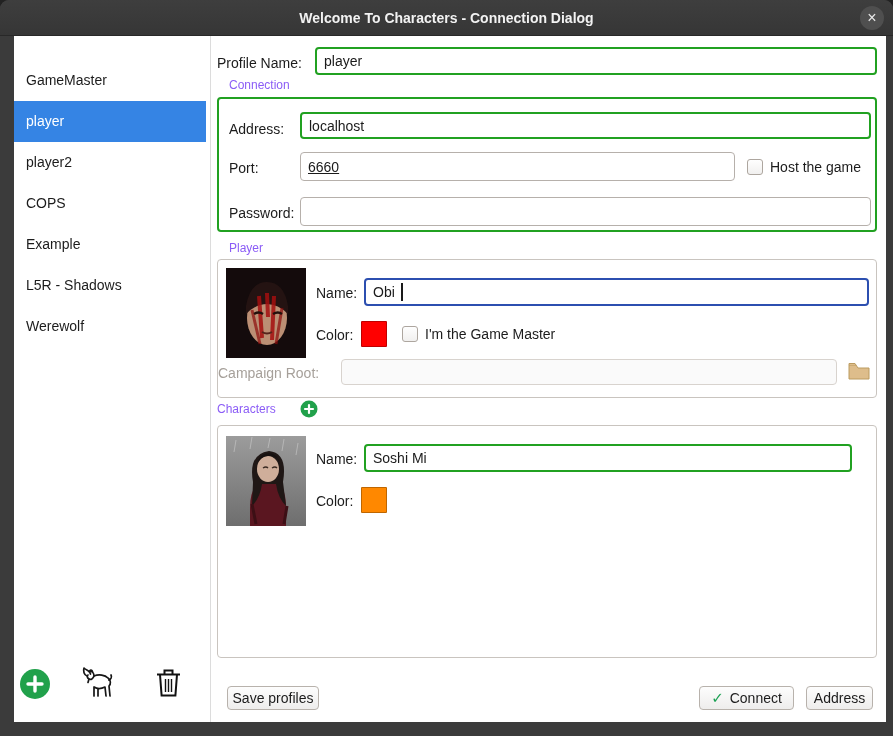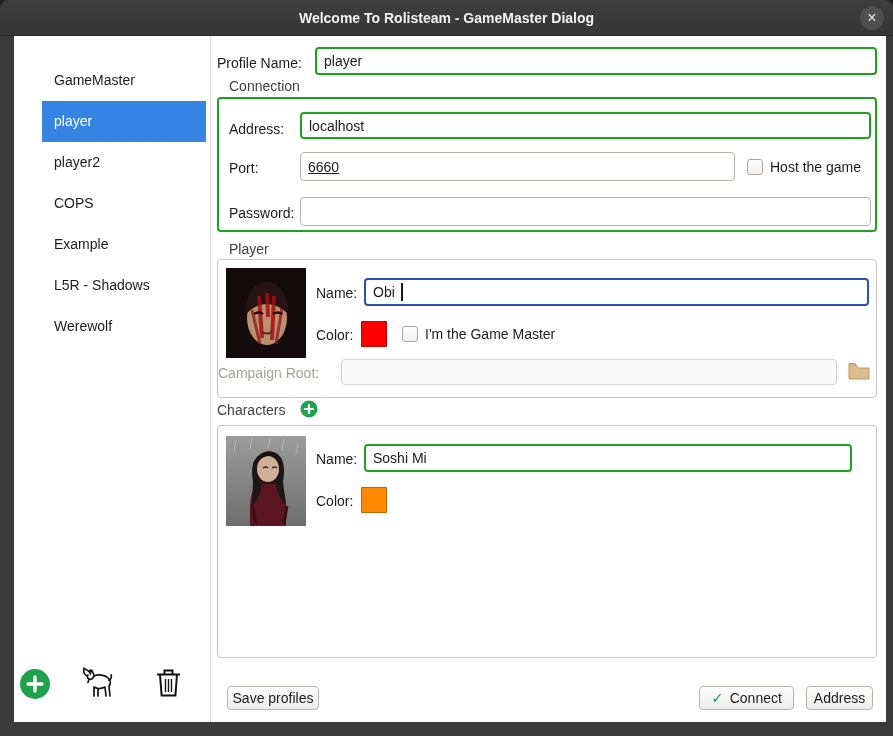--- a/index.html
+++ b/index.html
@@ -17,21 +17,21 @@
   .close-btn { position:absolute; right:9px; top:6px; width:24px; height:24px; border-radius:50%;
                background:#4f4f4f; color:#e8e8e8; display:flex; align-items:center; justify-content:center;
                font-size:16px; line-height:1; cursor:pointer; }
 
   
   .content { position:absolute; left:14px; top:36px; width:872px; height:686px; background:#ffffff; }
   .v-divider { position:absolute; left:196px; top:0; width:1px; height:686px; background:#dcdcdc; }
 
   
   .sidebar { position:absolute; left:0; top:0; width:192px; height:686px; }
-  .side-list { position:absolute; left:0; top:24px; width:192px;padding-left:28px; }
+  .side-list { position:absolute; left:0; top:24px; width:192px; }
   .side-item { height:41px; line-height:41px; padding-left:12px; cursor:pointer; color:#1c1c1c; }
   .side-item.sel { background:#3584e4; color:#ffffff; }
 
   .side-actions { position:absolute; left:0; bottom:10px; width:192px; height:48px; }
   .icon-btn { position:absolute; background:transparent; border:none; cursor:pointer; padding:0; }
 
   
   .main { position:absolute; left:201px; top:0; width:671px; height:686px; }
 
   .lbl { position:absolute; color:#1c1c1c; }
@@ -40,21 +40,21 @@
   input.fld { position:absolute; font-family:inherit; font-size:14px; color:#1a1a1a;
               padding:0 7px; border-radius:4px; background:#ffffff; outline:none; }
   .fld.green { border:2px solid #21a121; }
   .fld.gray  { border:1px solid #b6b0ab;text-decoration:underline; }
   .fld.focus { border:2px solid #2c4fb0; }
   .fld.disabled { border:1px solid #d8d3ce; background:#fafafa; color:#9a9a9a; }
 
   .groupbox { position:absolute; border-radius:4px; }
   .groupbox.green { border:2px solid #21a121; }
   .groupbox.plain { border:1px solid #c9c4bf; }
-  .group-title { position:absolute; font-size:14px; color:#404040; }
+  .group-title { position:absolute; font-size:12px; color:#8b5cf6; }
 
   .checkbox { position:absolute; width:16px; height:16px; border:1px solid #ada69f; border-radius:3px;
               background:linear-gradient(#fefefe,#f1f0ef); cursor:pointer; }
 
   .swatch { position:absolute; width:26px; height:26px; border:1px solid rgba(0,0,0,.25);
             border-radius:1px; cursor:pointer; }
 
   .avatar { position:absolute; width:80px; height:90px; overflow:hidden; cursor:pointer; }
   .avatar svg { display:block; }
 
@@ -68,21 +68,21 @@
   .check-glyph { color:#1ba153; font-weight:bold; font-size:15px; }
 
   .mini-plus { display:inline-block; }
 </style>
 </head>
 <body>
 
 <div id="app">
 
   <div class="titlebar">
-    <div class="win-title">Welcome To Rolisteam - GameMaster Dialog</div>
+    <div class="win-title">Welcome To Characters - Connection Dialog</div>
     <div class="close-btn">
       <span>×</span>
     </div>
   </div>
 
   <div class="content">
     <div class="v-divider"></div>
 
     <div class="sidebar">
       <div class="side-list">

